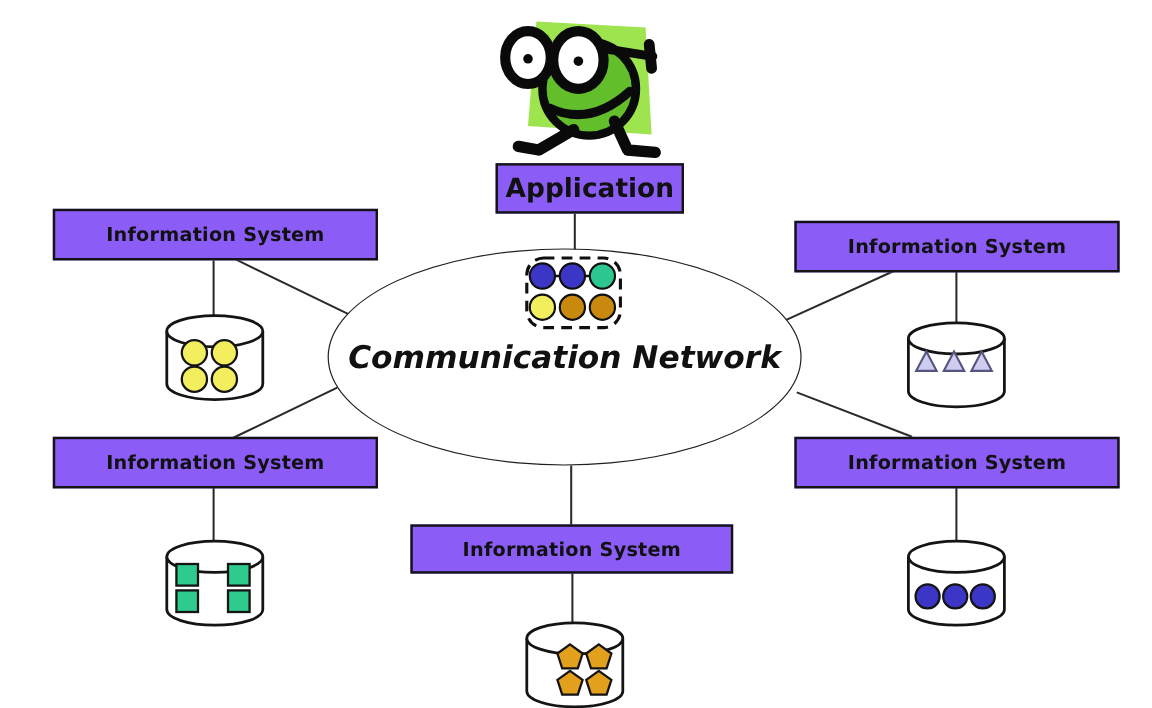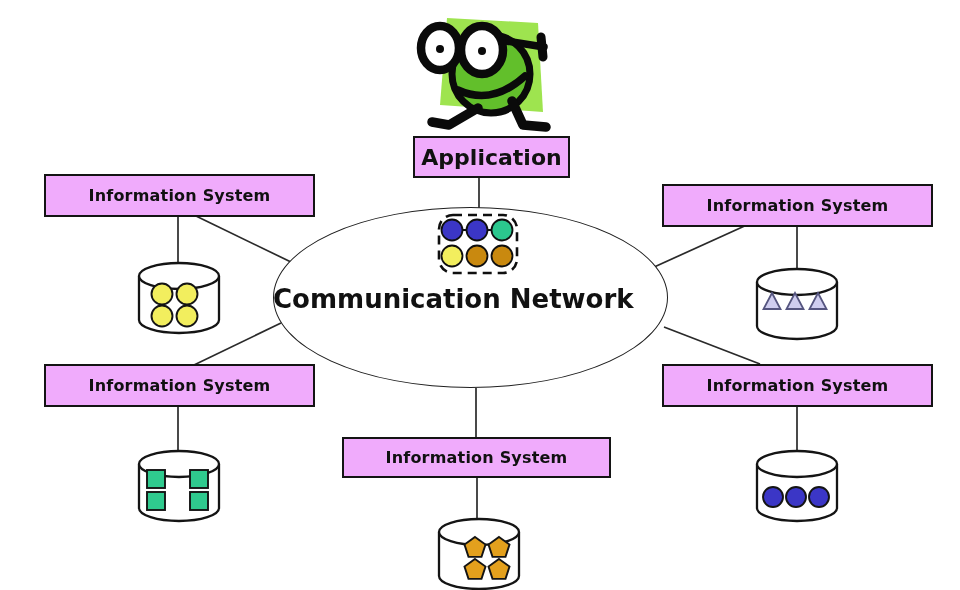--- a/index.html
+++ b/index.html
@@ -2,38 +2,38 @@
 <html><head>
 <meta charset="utf-8">
 <style>
   html,body{margin:0;padding:0;background:#ffffff;}
   .canvas{
     position:relative;width:960px;height:590px;background:#ffffff;overflow:hidden;
     font-family:"DejaVu Sans","Liberation Sans",sans-serif;color:#111;
   }
   .connectors{position:absolute;left:0;top:0;z-index:1;}
   .node-box{
-    position:absolute;z-index:3;background:#f0abfc;border:2.2px solid #141414;
+    position:absolute;z-index:3;background:#8b5cf6;border:2.2px solid #141414;
     display:flex;align-items:center;justify-content:center;
     font-weight:700;white-space:nowrap;box-sizing:border-box;
   }
   .is-box{font-size:16px;letter-spacing:0.2px;}
   .app-box{left:413px;top:136px;width:157px;height:42px;font-size:22px;}
   .box-tl{left:44px;top:174px;width:271px;height:43px;}
   .box-tr{left:662px;top:184px;width:271px;height:43px;}
   .box-bl{left:44px;top:364px;width:271px;height:43px;}
   .box-bc{left:342px;top:437px;width:269px;height:41px;}
   .box-br{left:662px;top:364px;width:271px;height:43px;}
   .net-ellipse{
     position:absolute;left:273px;top:207px;width:395px;height:181px;z-index:2;
     background:#fff;border:1.6px solid #1f1f1f;border-radius:50%;box-sizing:border-box;
   }
   .net-label{
     position:absolute;left:273px;top:284px;width:395px;z-index:3;
-    text-align:left;font-size:26px;font-weight:700;white-space:nowrap;
+    text-align:center;font-size:26px;font-weight:700;white-space:nowrap;font-style:italic;
   }
   .packet-box{position:absolute;left:437px;top:213px;z-index:3;}
   .cyl{position:absolute;z-index:2;}
   .cyl-tl{left:137px;top:261px;}
   .cyl-tr{left:755px;top:267px;}
   .cyl-bl{left:137px;top:449px;}
   .cyl-bc{left:437px;top:517px;}
   .cyl-br{left:755px;top:449px;}
   .mascot{position:absolute;left:412px;top:2px;z-index:4;}
 </style>

